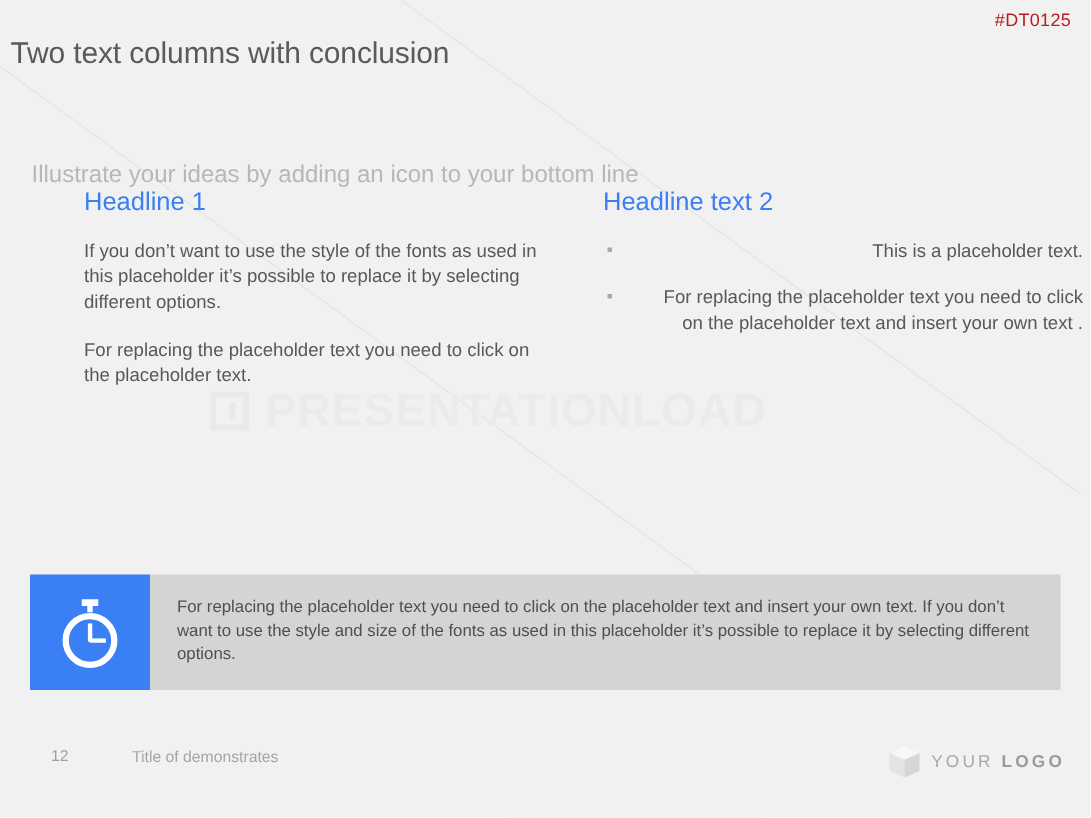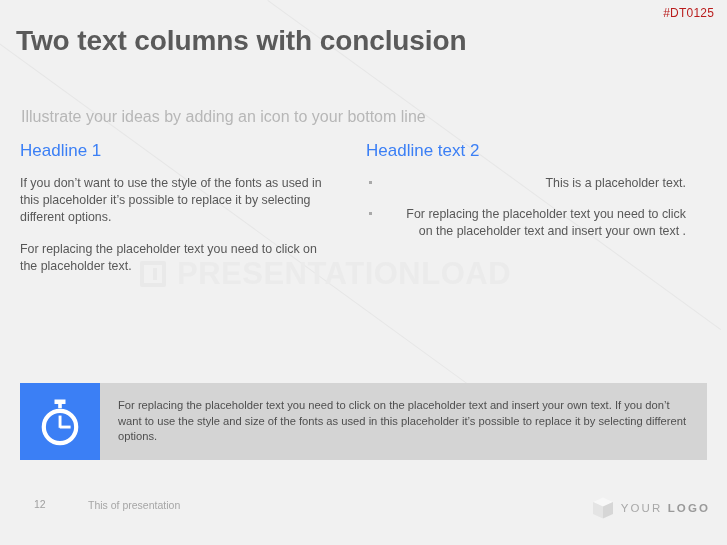--- a/index.html
+++ b/index.html
@@ -65,41 +65,42 @@
     position: absolute;
     right: 13px; top: 6px;
     font-size: 12px;
     color: #b91c1c;
     letter-spacing: 0.2px;
   }
 
   
   .title {
     position: absolute;
-    left: 16px; top: 25px;
-    font-size: 28px;
-    font-weight: 700;
+    left: 7px; top: 25px;
+    font-size: 20px;
+    font-weight: 400;
     color: #5a5a5a;
     letter-spacing: -0.1px;
     white-space: nowrap;
   }
   .subtitle {
     position: absolute;
     left: 21px; top: 71px;
     font-size: 16px;
     font-weight: 400;
     color: #b7b7b7;
     white-space: nowrap;
     margin-top: 37px;
   }
 
   
   .col {
     position: absolute;
-    top: 142px;
+    top: 126px;
+    margin-left: 36px;
   }
   .col-left  { left: 20px;  width: 310px; }
   .col-right { left: 366px; width: 320px; }
 
   .headline {
     font-size: 17px;
     font-weight: 400;
     color: #3b7ff5;
     margin: 0 0 14px 0;
     line-height: 1.1;
@@ -234,21 +235,21 @@
         <rect x="21.6" y="17.6" width="2.9" height="12.2" fill="#ffffff"></rect>
         <rect x="22.8" y="27.6" width="10.8" height="2.9" fill="#ffffff"></rect>
       </svg>
     </div>
     <div class="concl-body">
       <span class="concl-text">For replacing the placeholder text you need to click on the placeholder text  and insert your own text. If you don’t want to use the style and size of the fonts as used in this placeholder it’s possible to replace it by selecting different options.</span>
     </div>
   </div>
 
   <div class="page-num">12</div>
-  <div class="footer-title">This of presentation</div>
+  <div class="footer-title">Title of demonstrates</div>
 
   <div class="logo">
     <svg width="26" height="26" viewBox="0 0 26 26">
       <polygon points="3,7 13,2.5 23,7 13,11.5" fill="#f7f7f7"></polygon>
       <polygon points="3,7 13,11.5 13,23.5 3,19" fill="#e4e4e4"></polygon>
       <polygon points="23,7 13,11.5 13,23.5 23,19" fill="#d6d6d6"></polygon>
     </svg>
     <span class="logo-text"><span>YOUR</span> <b>LOGO</b></span>
   </div>
 

